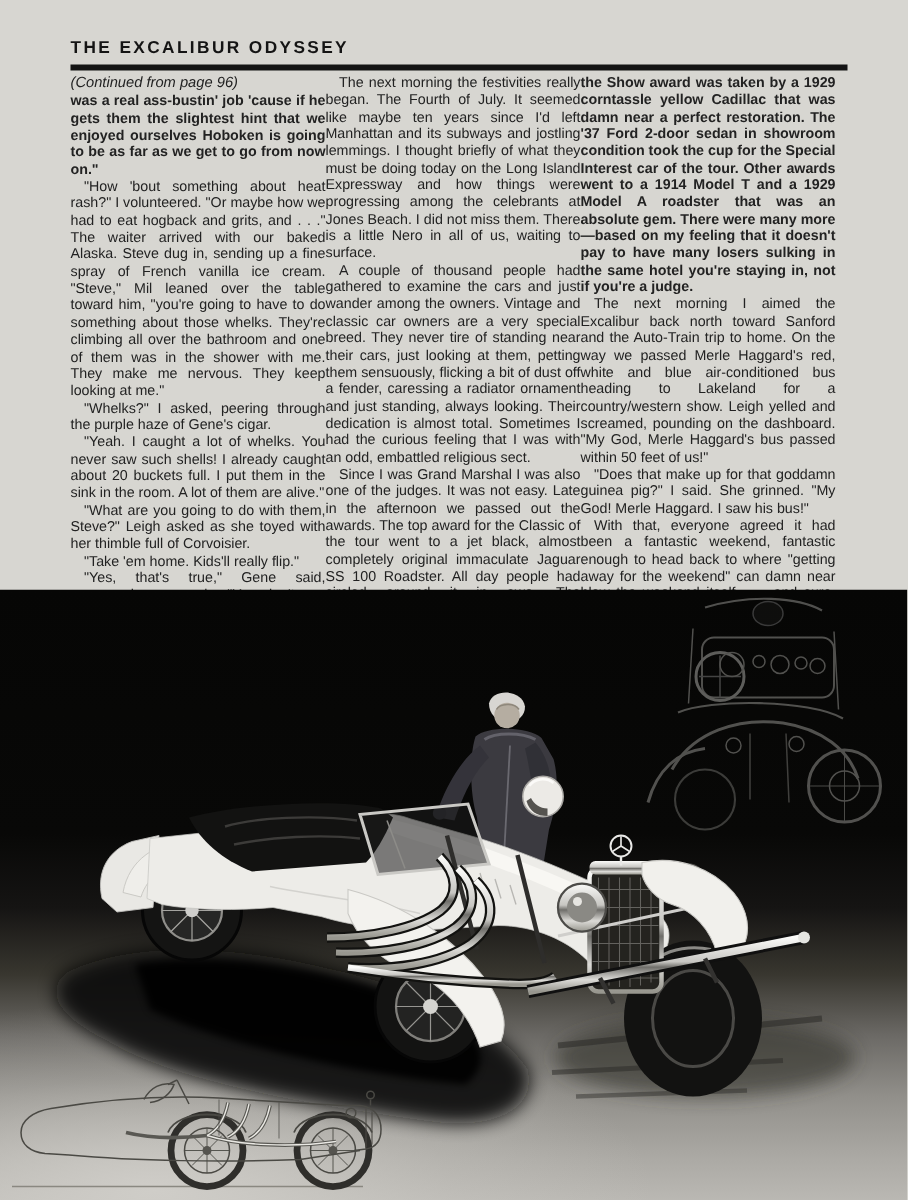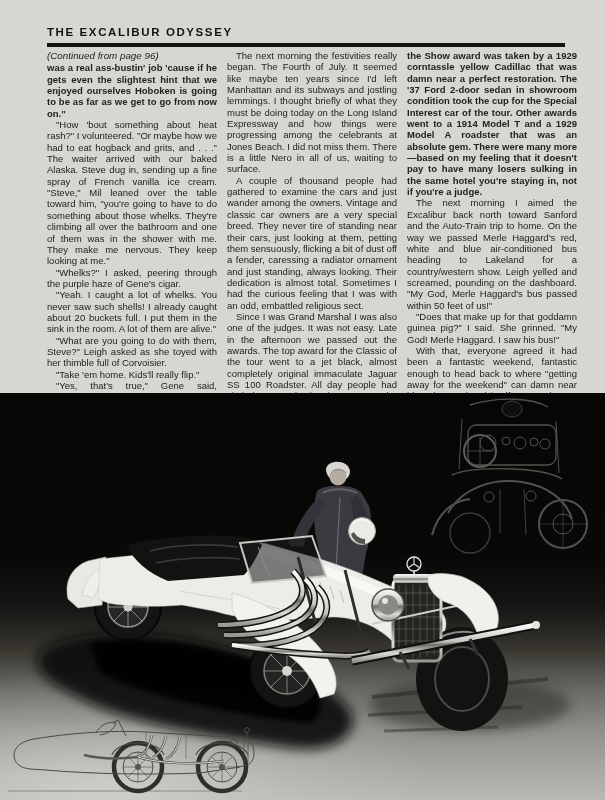--- a/index.html
+++ b/index.html
@@ -1,21 +1,21 @@
 <!DOCTYPE html>
 <html><head>
 <meta charset="utf-8">
 <style>
   html,body{margin:0;padding:0;background:#d7d6d1;}
   body{width:605px;height:800px;overflow:hidden;font-family:"Liberation Sans",sans-serif;color:#1b1b1b;}
   .page{position:relative;width:544px;height:800px;background:#d7d6d1;}
   .header{position:absolute;left:47px;top:26px;width:518px;}
   .title{font-size:11.5px;font-weight:bold;letter-spacing:1.6px;color:#141414;}
   .rule{height:4px;background:#141414;margin-top:5px;}
-  .cols{position:absolute;left:47px;top:50px;width:530px;display:flex;gap:10px;}
+  .cols{position:absolute;left:47px;top:50px;width:530px;display:flex;}
   .col{width:170px;font-size:9.5px;line-height:11.35px;text-align:justify;color:#222;}
   .col p{margin:0;text-indent:9px;}
   .col p.np{text-indent:0;font-weight:bold;}
   .cont{font-style:italic;text-indent:0 !important;text-align:left;font-size:9.8px;margin-bottom:1px !important;}
   .byline{font-style:italic;}
   .photo{position:absolute;left:0;top:393px;width:605px;height:407px;}
   .photo svg{display:block;}
 </style>
 </head>
 <body>
@@ -23,21 +23,21 @@
 <div class="page">
 
   <div class="header">
     <div class="title">THE EXCALIBUR ODYSSEY</div>
     <div class="rule"></div>
   </div>
 
   <div class="cols">
     <div class="col">
       <p class="cont">(Continued from page 96)</p>
-      <p class="np">was a real ass-bustin' job 'cause if he gets even the slightest hint that we enjoyed ourselves Hoboken is going to be as far as we get to go from now on."</p>
+      <p class="np">was a real ass-bustin' job 'cause if he gets them the slightest hint that we enjoyed ourselves Hoboken is going to be as far as we get to go from now on."</p>
       <p>"How 'bout something about heat rash?" I volunteered. "Or maybe how we had to eat hogback and grits, and . . ." The waiter arrived with our baked Alaska. Steve dug in, sending up a fine spray of French vanilla ice cream. "Steve," Mil leaned over the table toward him, "you're going to have to do something about those whelks. They're climbing all over the bathroom and one of them was in the shower with me. They make me nervous. They keep looking at me."</p>
       <p>"Whelks?" I asked, peering through the purple haze of Gene's cigar.</p>
       <p>"Yeah. I caught a lot of whelks. You never saw such shells! I already caught about 20 buckets full. I put them in the sink in the room. A lot of them are alive."</p>
       <p>"What are you going to do with them, Steve?" Leigh asked as she toyed with her thimble full of Corvoisier.</p>
       <p>"Take 'em home. Kids'll really flip."</p>
       <p>"Yes, that's true," Gene said, reassured once again. "You don't see many whelks out in Floral Park."</p>
     </div>
     <div class="col">
       <p>The next morning the festivities really began. The Fourth of July. It seemed like maybe ten years since I'd left Manhattan and its subways and jostling lemmings. I thought briefly of what they must be doing today on the Long Island Expressway and how things were progressing among the celebrants at Jones Beach. I did not miss them. There is a little Nero in all of us, waiting to surface.</p>
       <p>A couple of thousand people had gathered to examine the cars and just wander among the owners. Vintage and classic car owners are a very special breed. They never tire of standing near their cars, just looking at them, petting them sensuously, flicking a bit of dust off a fender, caressing a radiator ornament and just standing, always looking. Their dedication is almost total. Sometimes I had the curious feeling that I was with an odd, embattled religious sect.</p>

